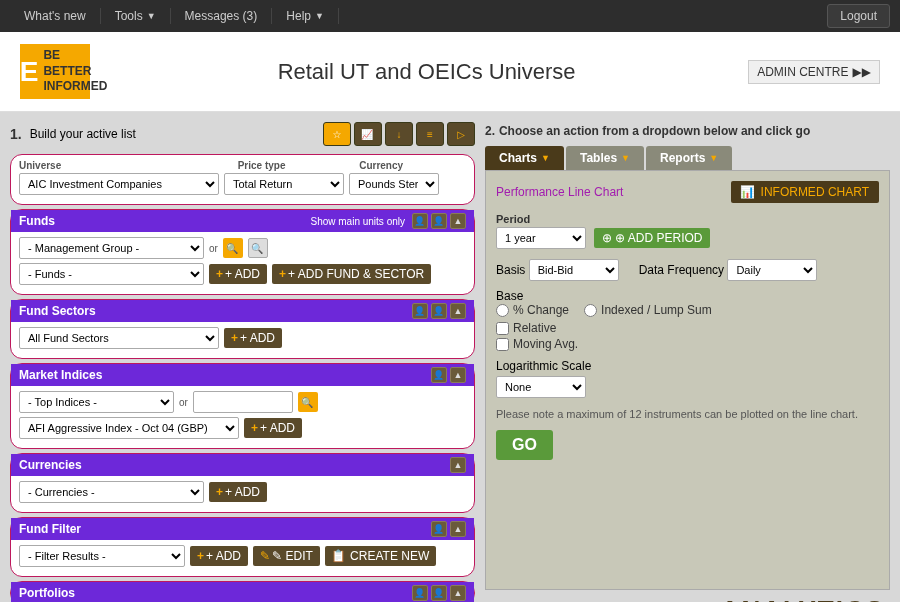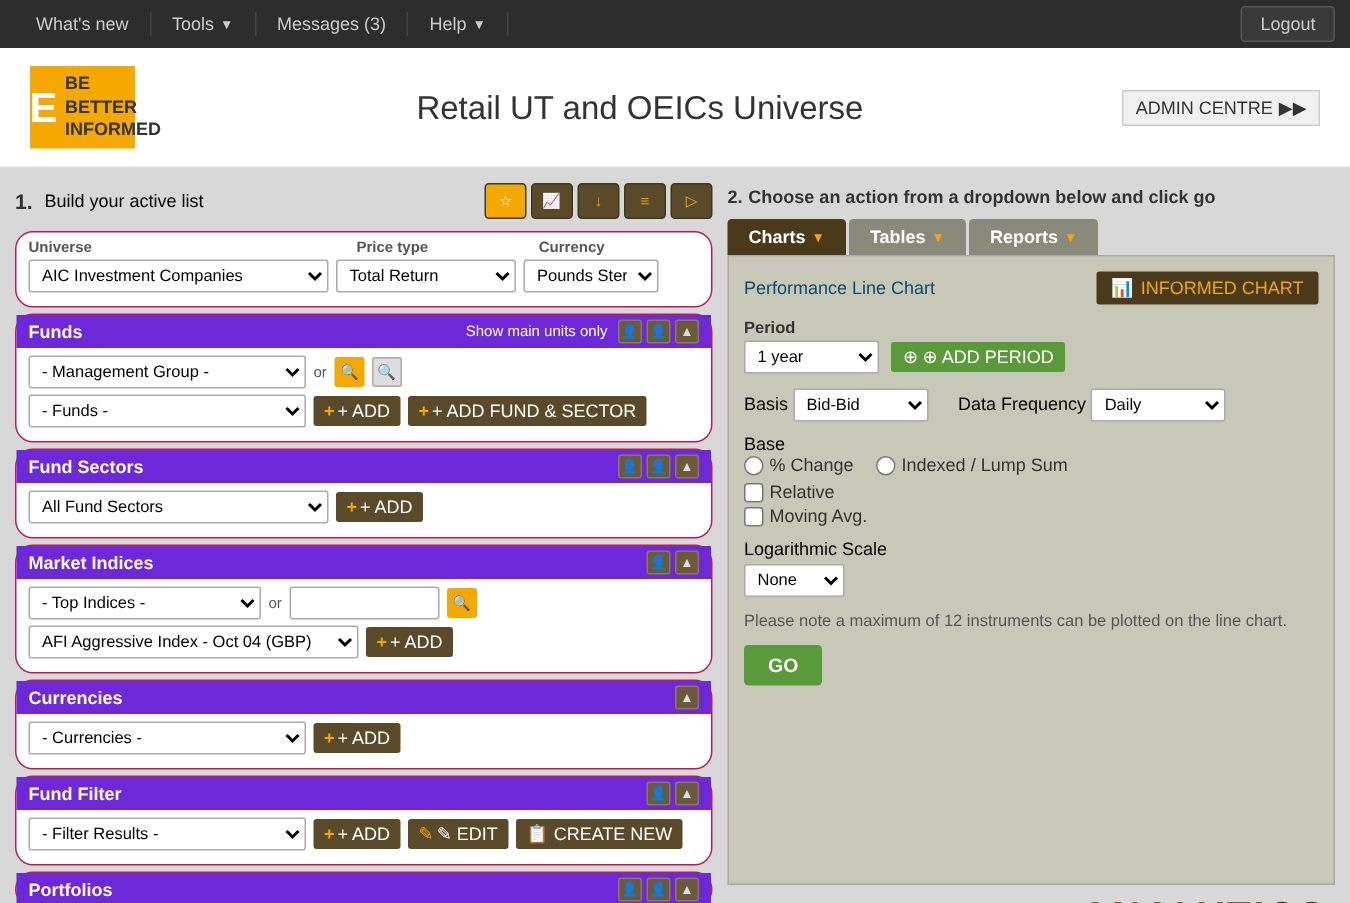--- a/index.html
+++ b/index.html
@@ -300,21 +300,21 @@
     }
 
     .panel-top-bar {
       display: flex;
       align-items: center;
       justify-content: space-between;
       margin-bottom: 10px;
     }
     .panel-chart-title {
       font-size: 12px;
-      color: #0c4a6e;
+      color: #a21caf;
     }
     .retrieve-btn {
       background: #4a3a1a;
       color: #f5a800;
       border: none;
       padding: 4px 10px;
       font-size: 11px;
       cursor: pointer;
       display: flex;
       align-items: center;
@@ -393,21 +393,21 @@
       font-size: 11px;
       color: #555;
       margin-bottom: 10px;
     }
 
     .go-btn {
       background: #5a9a3a;
       color: white;
       border: none;
       padding: 6px 16px;
-      font-size: 13px;
+      font-size: 16px;
       font-weight: bold;
       cursor: pointer;
       border-radius: 3px;
     }
 
     .header-logo-area {
       display: flex;
       align-items: center;
     }
 
@@ -604,21 +604,21 @@
     <div class="section-box">
       <div class="section-title-bar">
         <span>Fund Filter</span>
         <div class="title-icons">
           <div class="title-icon-btn">👤</div>
           <div class="title-icon-btn">▲</div>
         </div>
       </div>
       <div class="section-content">
         <div class="form-row">
-          <select style="width:185px">
+          <select style="width:166px">
             <option value="- Filter Results -">- Filter Results -</option>
           </select>
           <button class="btn-small">
             <span class="plus">+</span>
               <span>+ ADD</span>
           </button>
           <button class="btn-small">
             <span class="pencil">✎</span>
               <span>✎ EDIT</span>
           </button>
@@ -725,21 +725,21 @@
         <div class="checkbox-item">
           <input type="checkbox" style="">
           <span>Moving Avg.</span>
         </div>
       </div>
 
       
       <div class="log-scale-row">
         <label>Logarithmic Scale</label>
         <div style="margin-top:3px;">
-          <select style="width:67px">
+          <select style="width:90px">
             <option value="None">None</option>
           </select>
         </div>
       </div>
 
       
       <div class="note-text">Please note a maximum of 12 instruments can be plotted on the line chart.</div>
 
       
       <button class="go-btn">GO</button>

